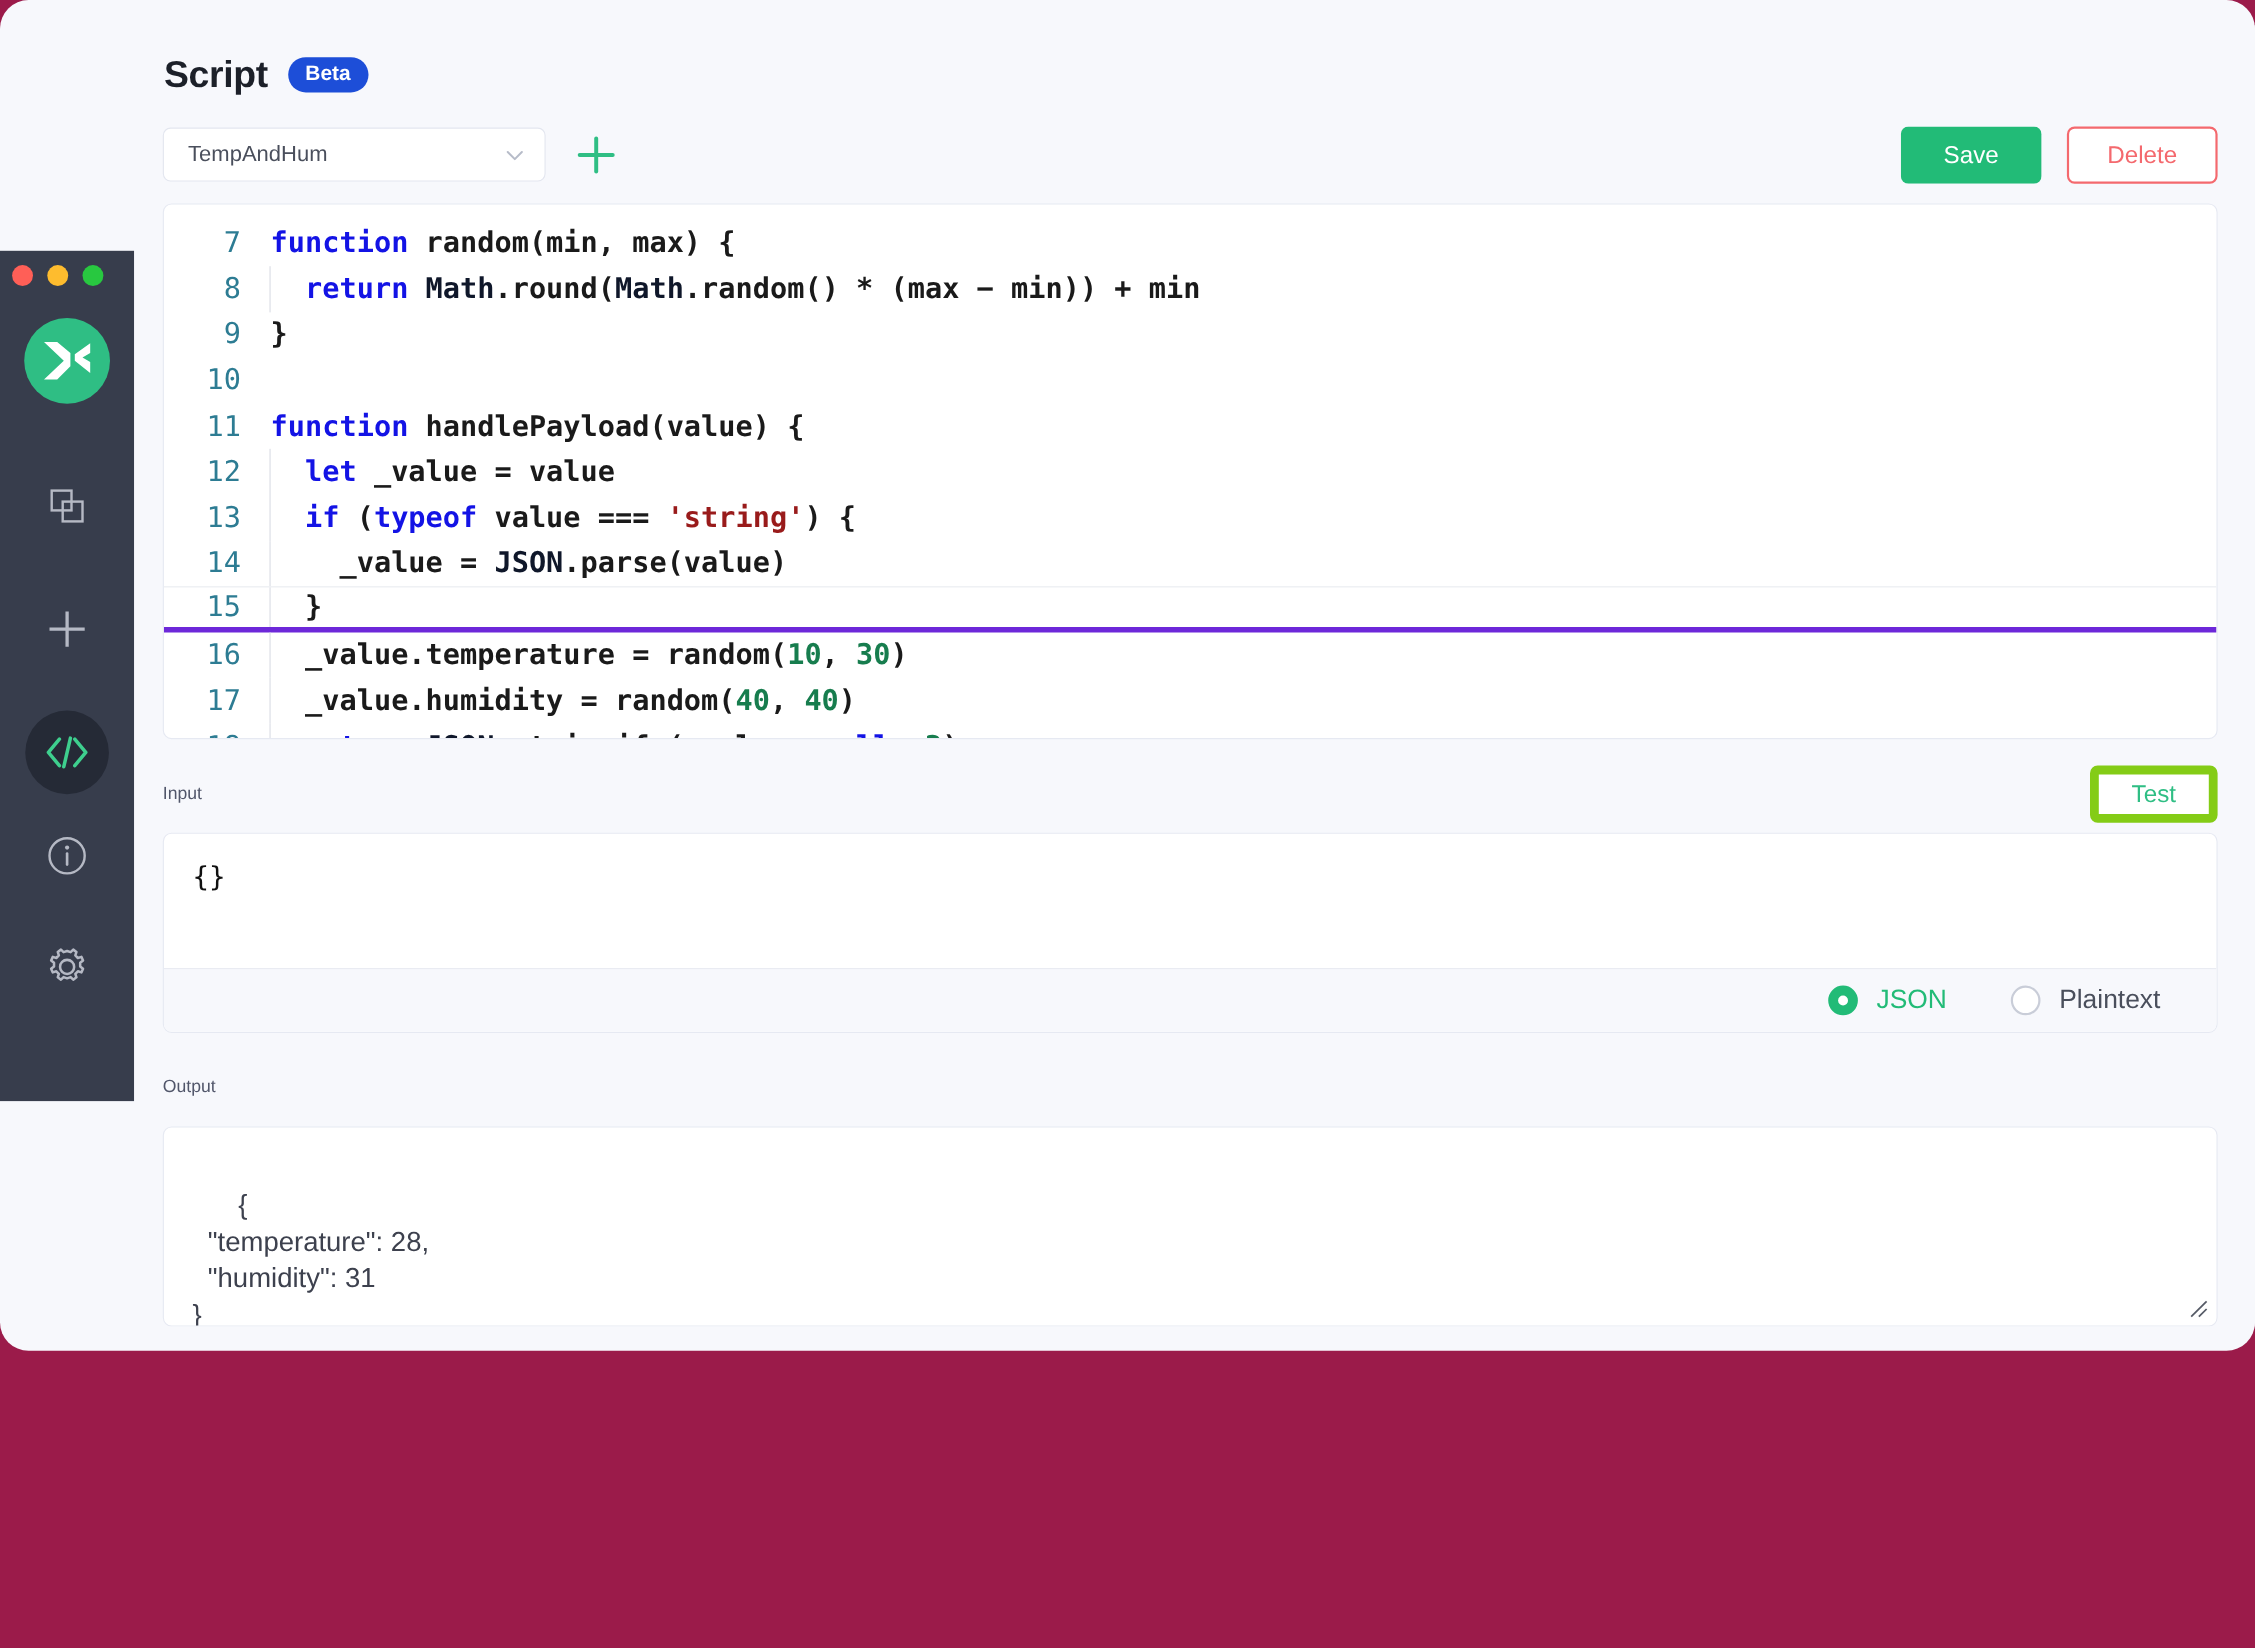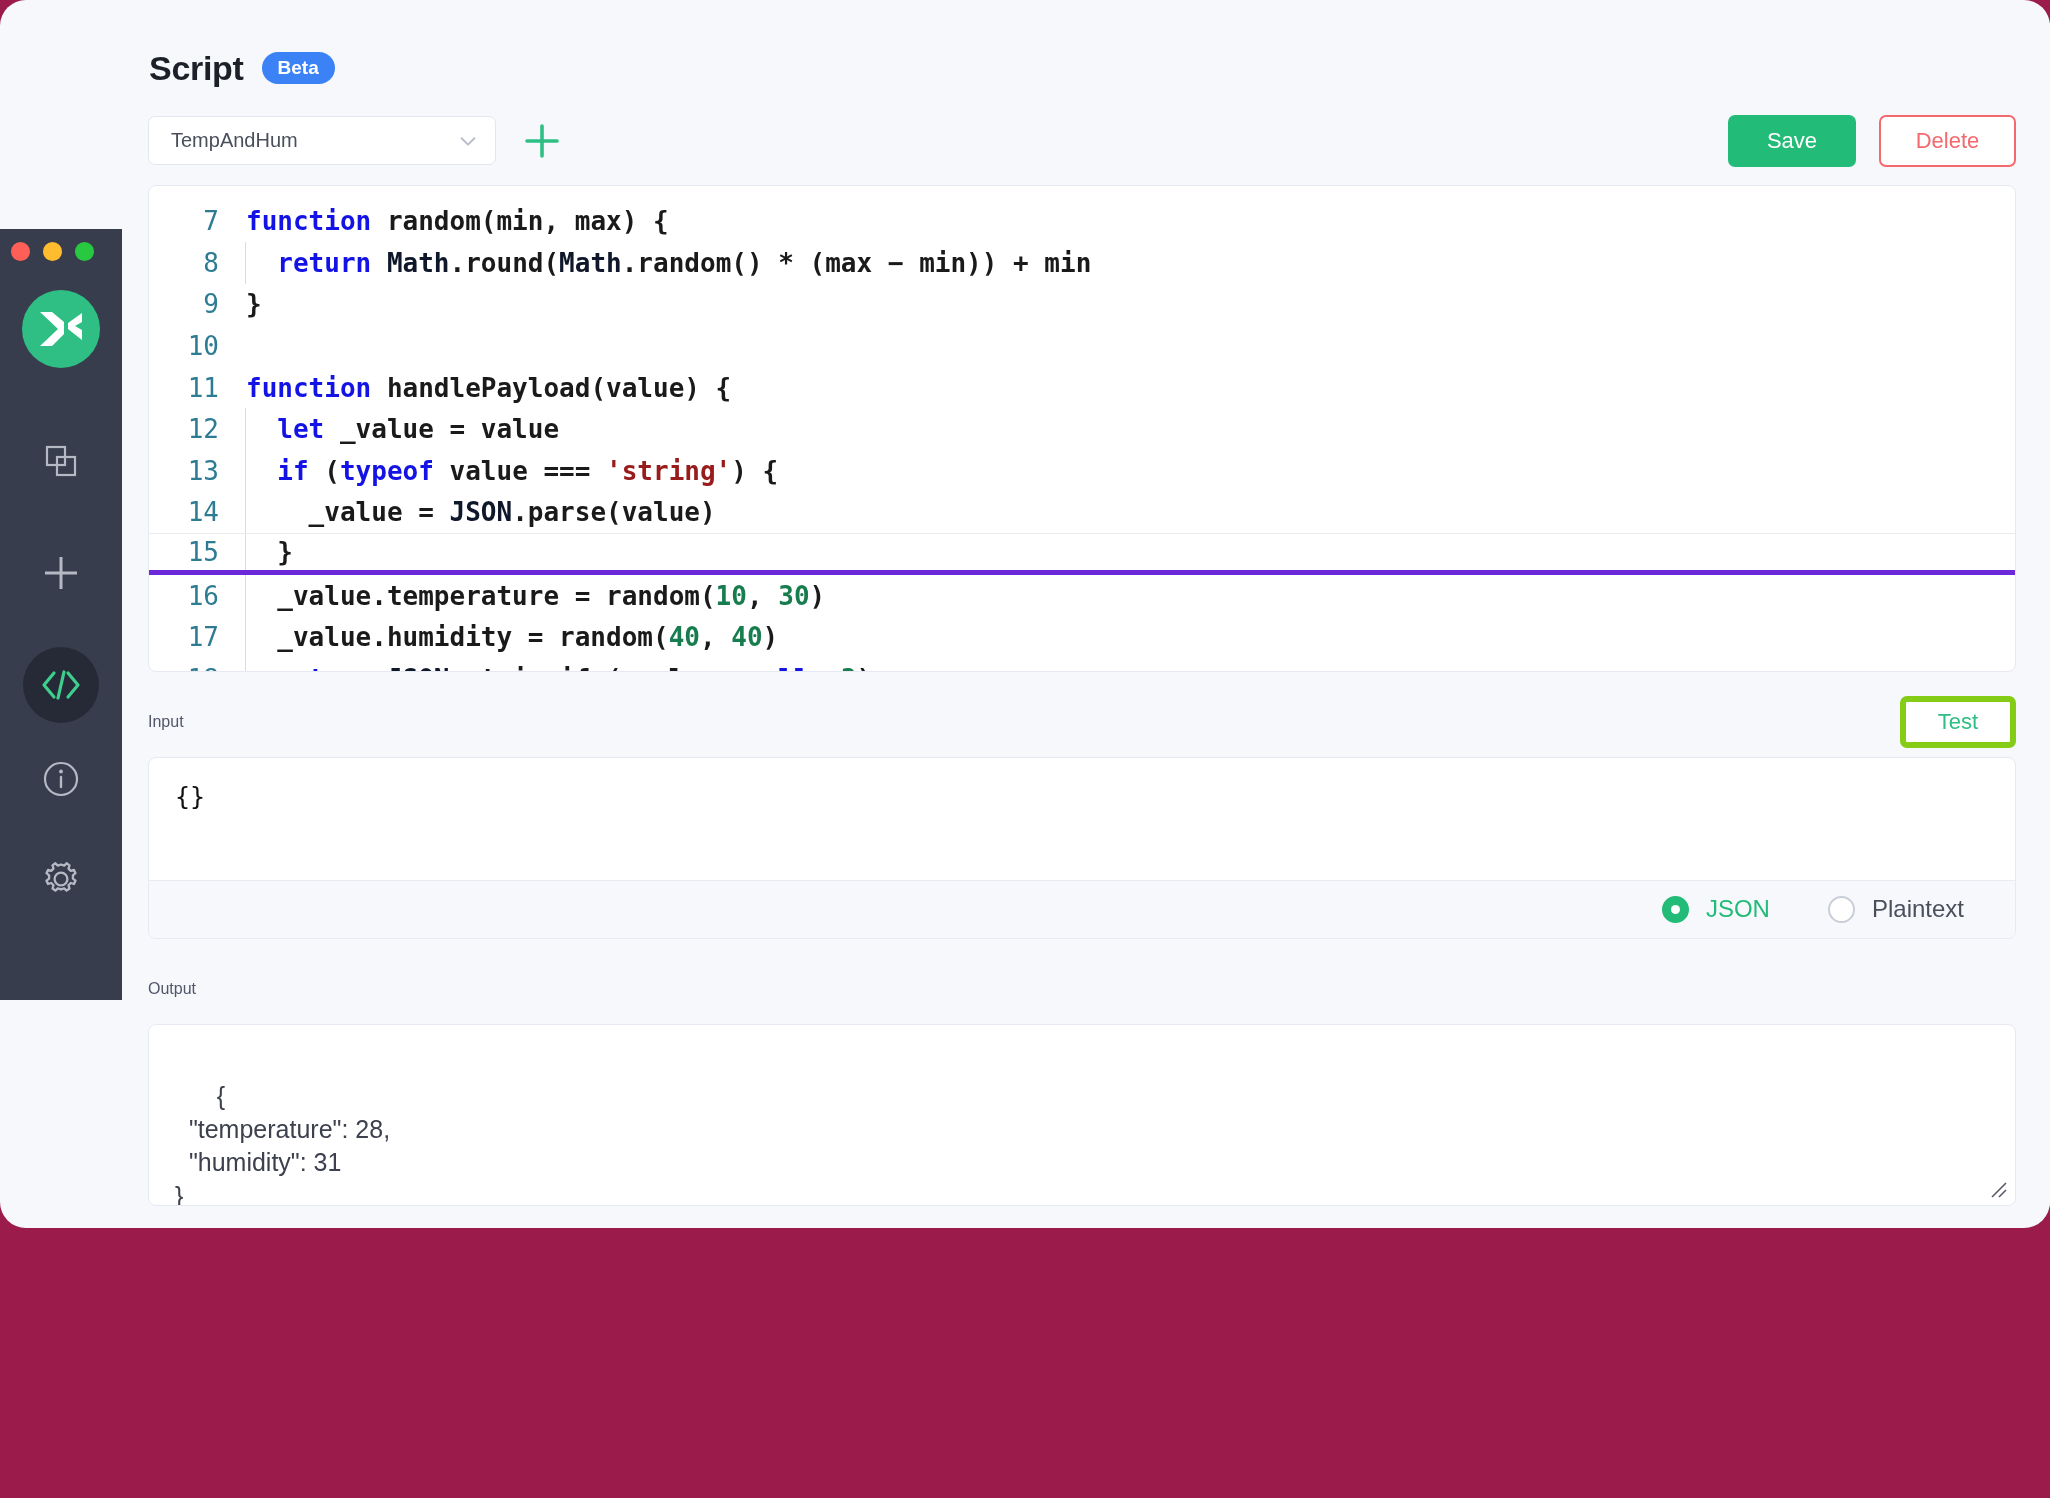--- a/index.html
+++ b/index.html
@@ -66,21 +66,21 @@
   }
   .page-head {
     display: flex; align-items: center; gap: 18px;
     padding-top: 26px; padding-left: 1px;
   }
   .page-title {
     font-size: 34px; font-weight: bold; color: #1c2029;
     letter-spacing: -0.3px;
   }
   .badge {
-    background: #3b82f6; color: #fff;
+    background: #1d4ed8; color: #fff;
     font-size: 19px; font-weight: bold;
     border-radius: 16px;
     padding: 6px 16px 7px 16px;
     line-height: 1;
   }
 
   .toolbar {
     display: flex; align-items: center;
     margin-top: 27px;
     height: 52px;
@@ -159,21 +159,21 @@
   
   .sec-head {
     display: flex; align-items: center;
     margin-top: 24px;
     height: 52px;
   }
   .sec-label { font-size: 16px; color: #51566a; }
   .btn-test {
     margin-left: auto;
     background: #fff; color: #2fbe84;
-    border: 6px solid #84cc16;
+    border: 8px solid #84cc16;
     height: 52px; min-width: 116px;
     border-radius: 7px;
     display: flex; align-items: center; justify-content: center;
     font-size: 22px;
   }
 
   .panel {
     background: #fff;
     border: 1px solid #e6e9f2;
     border-radius: 8px;

